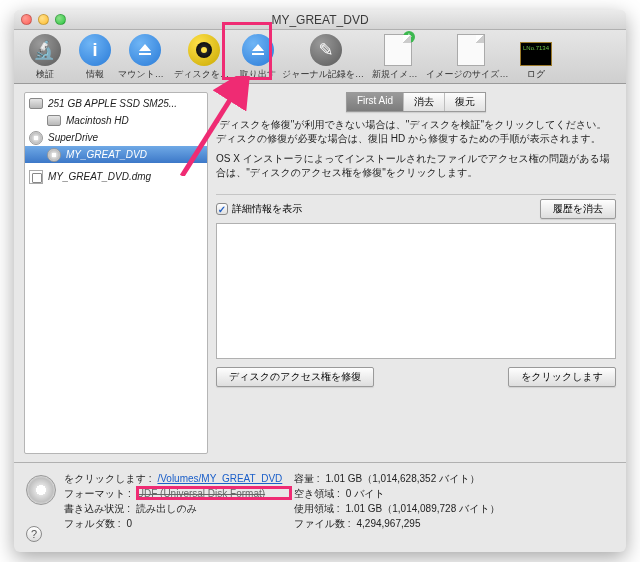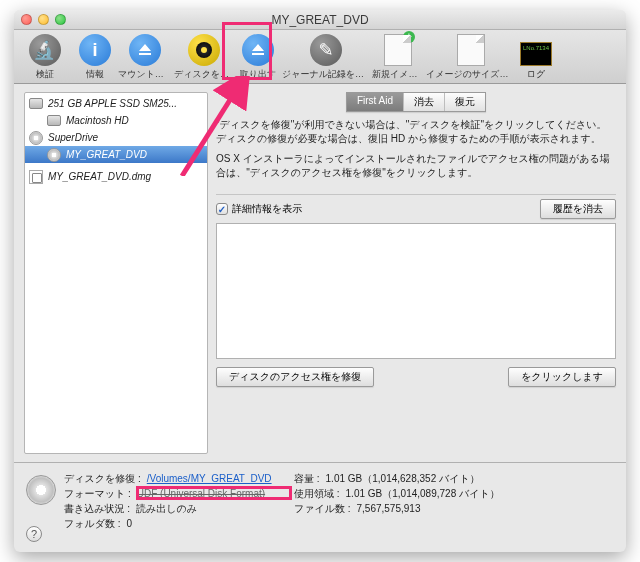--- a/index.html
+++ b/index.html
@@ -188,21 +188,21 @@
         </div>
       </div>
     </div>
   </div>
 
   <div class="footer">
     <div class="footer-icon"></div>
     <div class="footer-cols">
       <div class="fcol-l">
         <div class="frow">
-            <span class="flabel">ディスクを修復 :</span>
+            <span class="flabel">をクリックします :</span>
             <span class="fval mount-link">/Volumes/MY_GREAT_DVD</span>
           </div>
         <div class="frow">
             <span class="flabel">フォーマット :</span>
             <span class="fval strike">UDF (Universal Disk Format)</span>
           </div>
         <div class="frow">
             <span class="flabel">書き込み状況 :</span>
             <span class="fval">読み出しのみ</span>
           </div>
@@ -210,26 +210,30 @@
             <span class="flabel">フォルダ数 :</span>
             <span class="fval">0</span>
           </div>
       </div>
       <div class="fcol-r">
         <div class="frow">
             <span class="flabel">容量 :</span>
             <span class="fval">1.01 GB（1,014,628,352 バイト）</span>
           </div>
         <div class="frow">
+            <span class="flabel">空き領域 :</span>
+            <span class="fval">0 バイト</span>
+          </div>
+        <div class="frow">
             <span class="flabel">使用領域 :</span>
             <span class="fval">1.01 GB（1,014,089,728 バイト）</span>
           </div>
         <div class="frow">
             <span class="flabel">ファイル数 :</span>
-            <span class="fval">7,567,575,913</span>
+            <span class="fval">4,294,967,295</span>
           </div>
       </div>
     </div>
   </div>
   <div class="q-icon">?</div>
 </div>
 
 <div class="annot-box annot-eject"></div>
 <div class="annot-box annot-mount"></div>
 <svg class="annot-arrow" viewBox="0 0 80 100">

